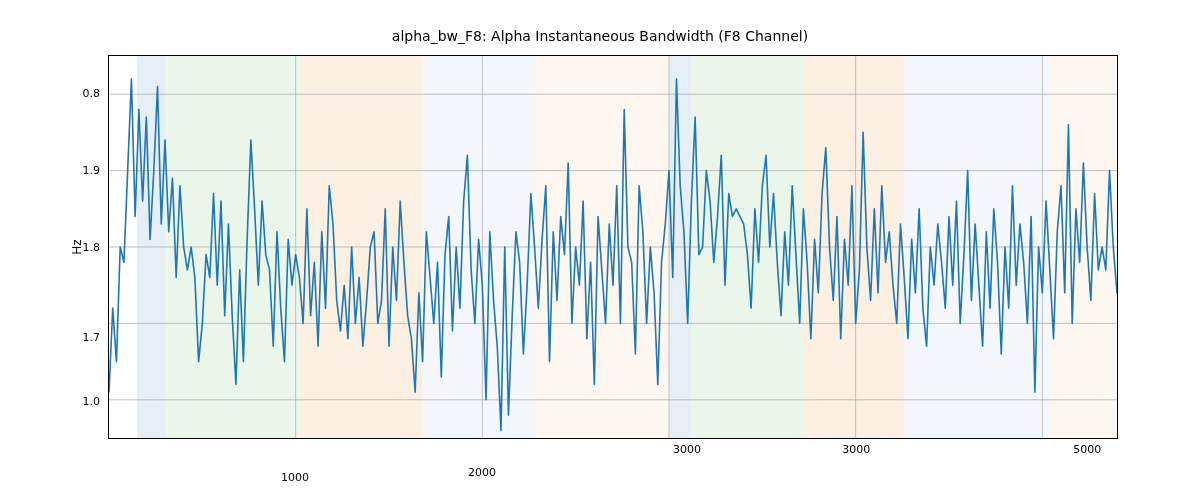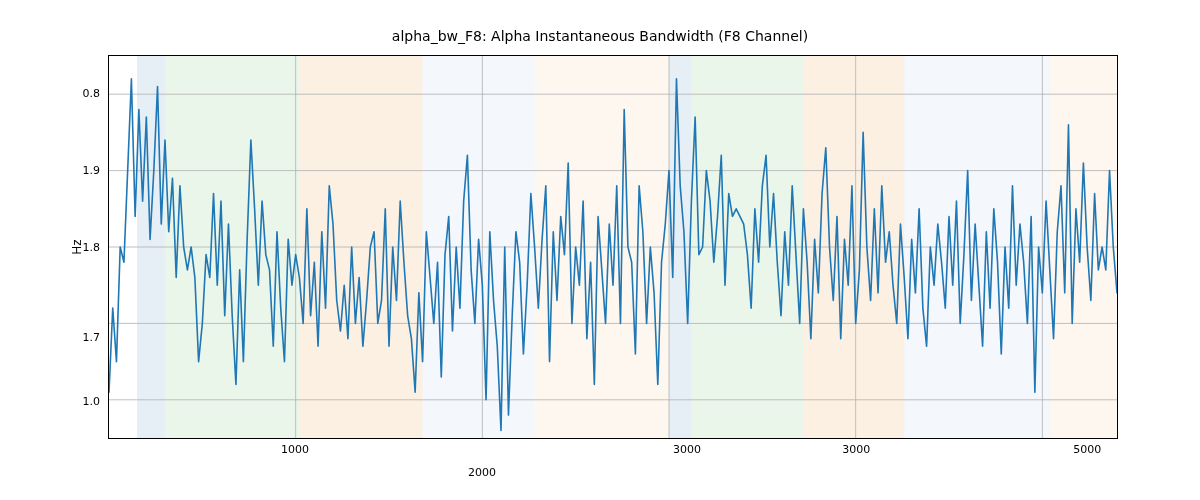--- a/index.html
+++ b/index.html
@@ -122,21 +122,21 @@
           <line y1="191.99999999999991" y2="191.99999999999991" x1="0" x2="1010"></line>
           <line y1="115.19999999999999" y2="115.19999999999999" x1="0" x2="1010"></line>
           <line y1="38.399999999999864" y2="38.399999999999864" x1="0" x2="1010"></line>
         </g>
       <path id="series" class="series" d="M0.00 337.92 L3.74 253.44 L7.48 307.20 L11.22 192.00 L14.96 207.36 L18.70 115.20 L22.44 23.04 L26.19 161.28 L29.93 53.76 L33.67 145.92 L37.41 61.44 L41.15 184.32 L44.89 115.20 L48.63 30.72 L52.37 168.96 L56.11 84.48 L59.85 176.64 L63.59 122.88 L67.33 222.72 L71.07 130.56 L74.81 192.00 L78.56 215.04 L82.30 192.00 L86.04 222.72 L89.78 307.20 L93.52 268.80 L97.26 199.68 L101.00 222.72 L104.74 138.24 L108.48 230.40 L112.22 145.92 L115.96 261.12 L119.70 168.96 L123.44 261.12 L127.19 330.24 L130.93 215.04 L134.67 307.20 L138.41 184.32 L142.15 84.48 L145.89 153.60 L149.63 230.40 L153.37 145.92 L157.11 199.68 L160.85 215.04 L164.59 291.84 L168.33 176.64 L172.07 253.44 L175.81 307.20 L179.56 184.32 L183.30 230.40 L187.04 199.68 L190.78 222.72 L194.52 268.80 L198.26 153.60 L202.00 261.12 L205.74 207.36 L209.48 291.84 L213.22 176.64 L216.96 253.44 L220.70 130.56 L224.44 168.96 L228.19 245.76 L231.93 276.48 L235.67 230.40 L239.41 284.16 L243.15 192.00 L246.89 268.80 L250.63 222.72 L254.37 291.84 L258.11 245.76 L261.85 192.00 L265.59 176.64 L269.33 268.80 L273.07 245.76 L276.81 153.60 L280.56 291.84 L284.30 192.00 L288.04 245.76 L291.78 145.92 L295.52 207.36 L299.26 261.12 L303.00 284.16 L306.74 337.92 L310.48 238.08 L314.22 307.20 L317.96 176.64 L321.70 222.72 L325.44 268.80 L329.19 207.36 L332.93 322.56 L336.67 199.68 L340.41 161.28 L344.15 276.48 L347.89 192.00 L351.63 253.44 L355.37 145.92 L359.11 99.84 L362.85 215.04 L366.59 268.80 L370.33 184.32 L374.07 230.40 L377.81 345.60 L381.56 176.64 L385.30 245.76 L389.04 291.84 L392.78 376.32 L396.52 192.00 L400.26 360.96 L404.00 261.12 L407.74 176.64 L411.48 207.36 L415.22 299.52 L418.96 230.40 L422.70 138.24 L426.44 192.00 L430.19 253.44 L433.93 184.32 L437.67 130.56 L441.41 307.20 L445.15 176.64 L448.89 245.76 L452.63 161.28 L456.37 199.68 L460.11 107.52 L463.85 268.80 L467.59 192.00 L471.33 230.40 L475.07 145.92 L478.81 284.16 L482.56 207.36 L486.30 330.24 L490.04 161.28 L493.78 215.04 L497.52 268.80 L501.26 168.96 L505.00 230.40 L508.74 130.56 L512.48 268.80 L516.22 53.76 L519.96 192.00 L523.70 207.36 L527.44 299.52 L531.19 130.56 L534.93 176.64 L538.67 268.80 L542.41 192.00 L546.15 238.08 L549.89 330.24 L553.63 207.36 L557.37 168.96 L561.11 115.20 L564.85 222.72 L568.59 23.04 L572.33 130.56 L576.07 176.64 L579.81 268.80 L583.56 145.92 L587.30 61.44 L591.04 199.68 L594.78 192.00 L598.52 115.20 L602.26 145.92 L606.00 207.36 L609.74 161.28 L613.48 99.84 L617.22 230.40 L620.96 138.24 L624.70 161.28 L628.44 153.60 L632.19 161.28 L635.93 168.96 L639.67 199.68 L643.41 253.44 L647.15 153.60 L650.89 207.36 L654.63 130.56 L658.37 99.84 L662.11 192.00 L665.85 138.24 L669.59 207.36 L673.33 261.12 L677.07 176.64 L680.81 230.40 L684.56 130.56 L688.30 199.68 L692.04 268.80 L695.78 153.60 L699.52 207.36 L703.26 284.16 L707.00 184.32 L710.74 238.08 L714.48 138.24 L718.22 92.16 L721.96 192.00 L725.70 245.76 L729.44 161.28 L733.19 284.16 L736.93 184.32 L740.67 230.40 L744.41 130.56 L748.15 268.80 L751.89 215.04 L755.63 76.80 L759.37 192.00 L763.11 245.76 L766.85 153.60 L770.59 238.08 L774.33 130.56 L778.07 207.36 L781.81 176.64 L785.56 230.40 L789.30 268.80 L793.04 168.96 L796.78 222.72 L800.52 284.16 L804.26 184.32 L808.00 238.08 L811.74 153.60 L815.48 253.44 L819.22 291.84 L822.96 192.00 L826.70 230.40 L830.44 168.96 L834.19 207.36 L837.93 253.44 L841.67 161.28 L845.41 230.40 L849.15 145.92 L852.89 268.80 L856.63 199.68 L860.37 115.20 L864.11 245.76 L867.85 168.96 L871.59 230.40 L875.33 291.84 L879.07 176.64 L882.81 253.44 L886.56 153.60 L890.30 207.36 L894.04 299.52 L897.78 192.00 L901.52 253.44 L905.26 130.56 L909.00 230.40 L912.74 168.96 L916.48 207.36 L920.22 268.80 L923.96 161.28 L927.70 337.92 L931.44 192.00 L935.19 238.08 L938.93 145.92 L942.67 215.04 L946.41 284.16 L950.15 176.64 L953.89 130.56 L957.63 238.08 L961.37 69.12 L965.11 268.80 L968.85 153.60 L972.59 207.36 L976.33 107.52 L980.07 192.00 L983.81 245.76 L987.56 138.24 L991.30 215.04 L995.04 192.00 L998.78 215.04 L1002.52 115.20 L1006.26 192.00 L1010.00 238.08 "></path>
     </svg>
   </div>
 
 
   <div id="xticks">
-      <div class="tick xtick" style="left: 295.037px;">1000</div>
+      <div class="tick xtick" style="left: 295.037px; margin-top: 28px;">1000</div>
       <div class="tick xtick" style="left: 482.074px; margin-top: 23px;">2000</div>
       <div class="tick xtick" style="left: 687px; text-align: center;">3000</div>
       <div class="tick xtick" style="left: 856.148px;">3000</div>
       <div class="tick xtick" style="left: 1043.19px; margin-left: 44px;">5000</div>
     </div>
   <div id="yticks">
       <div class="tick ytick" style="top: 400.6px;">1.0</div>
       <div class="tick ytick" style="top: 337px;">1.7</div>
       <div class="tick ytick" style="top: 247px;">1.8</div>
       <div class="tick ytick" style="top: 170.2px;">1.9</div>

